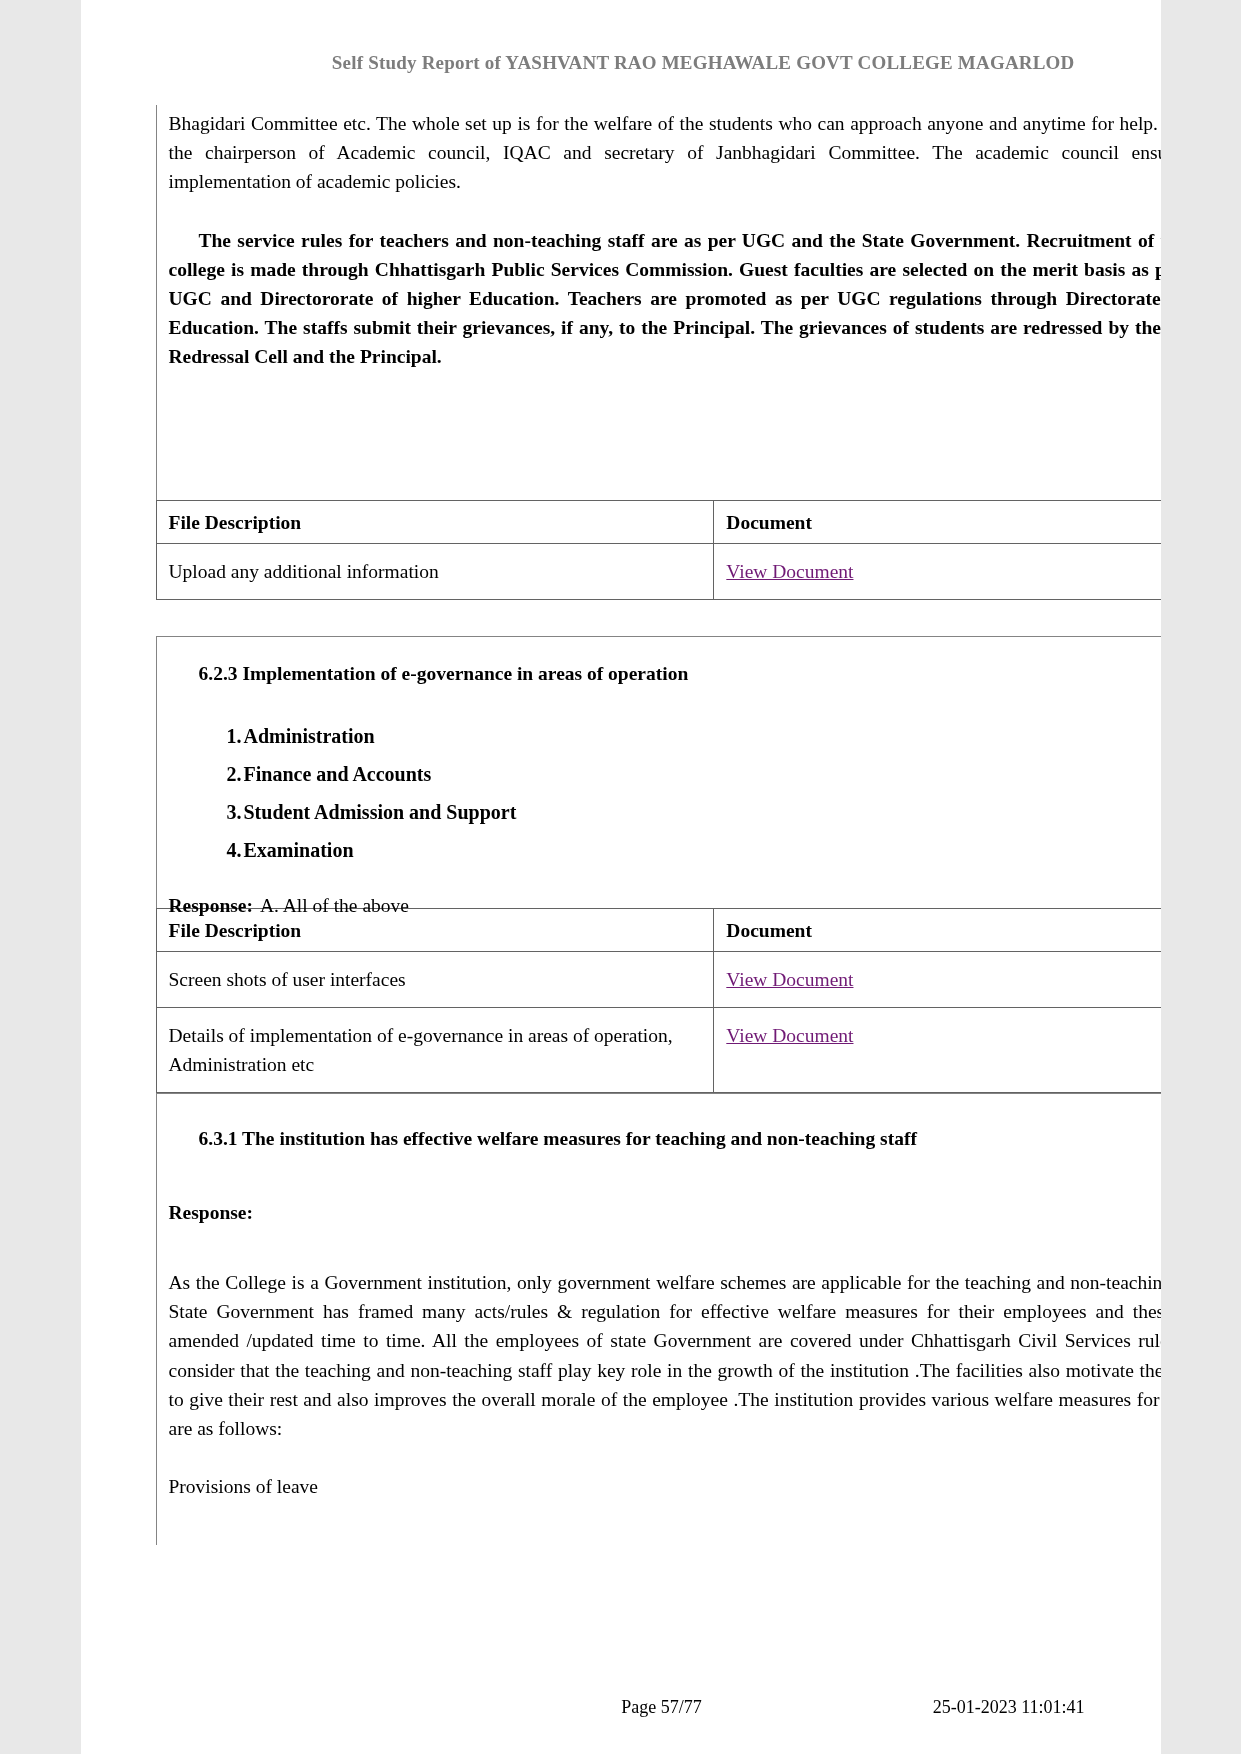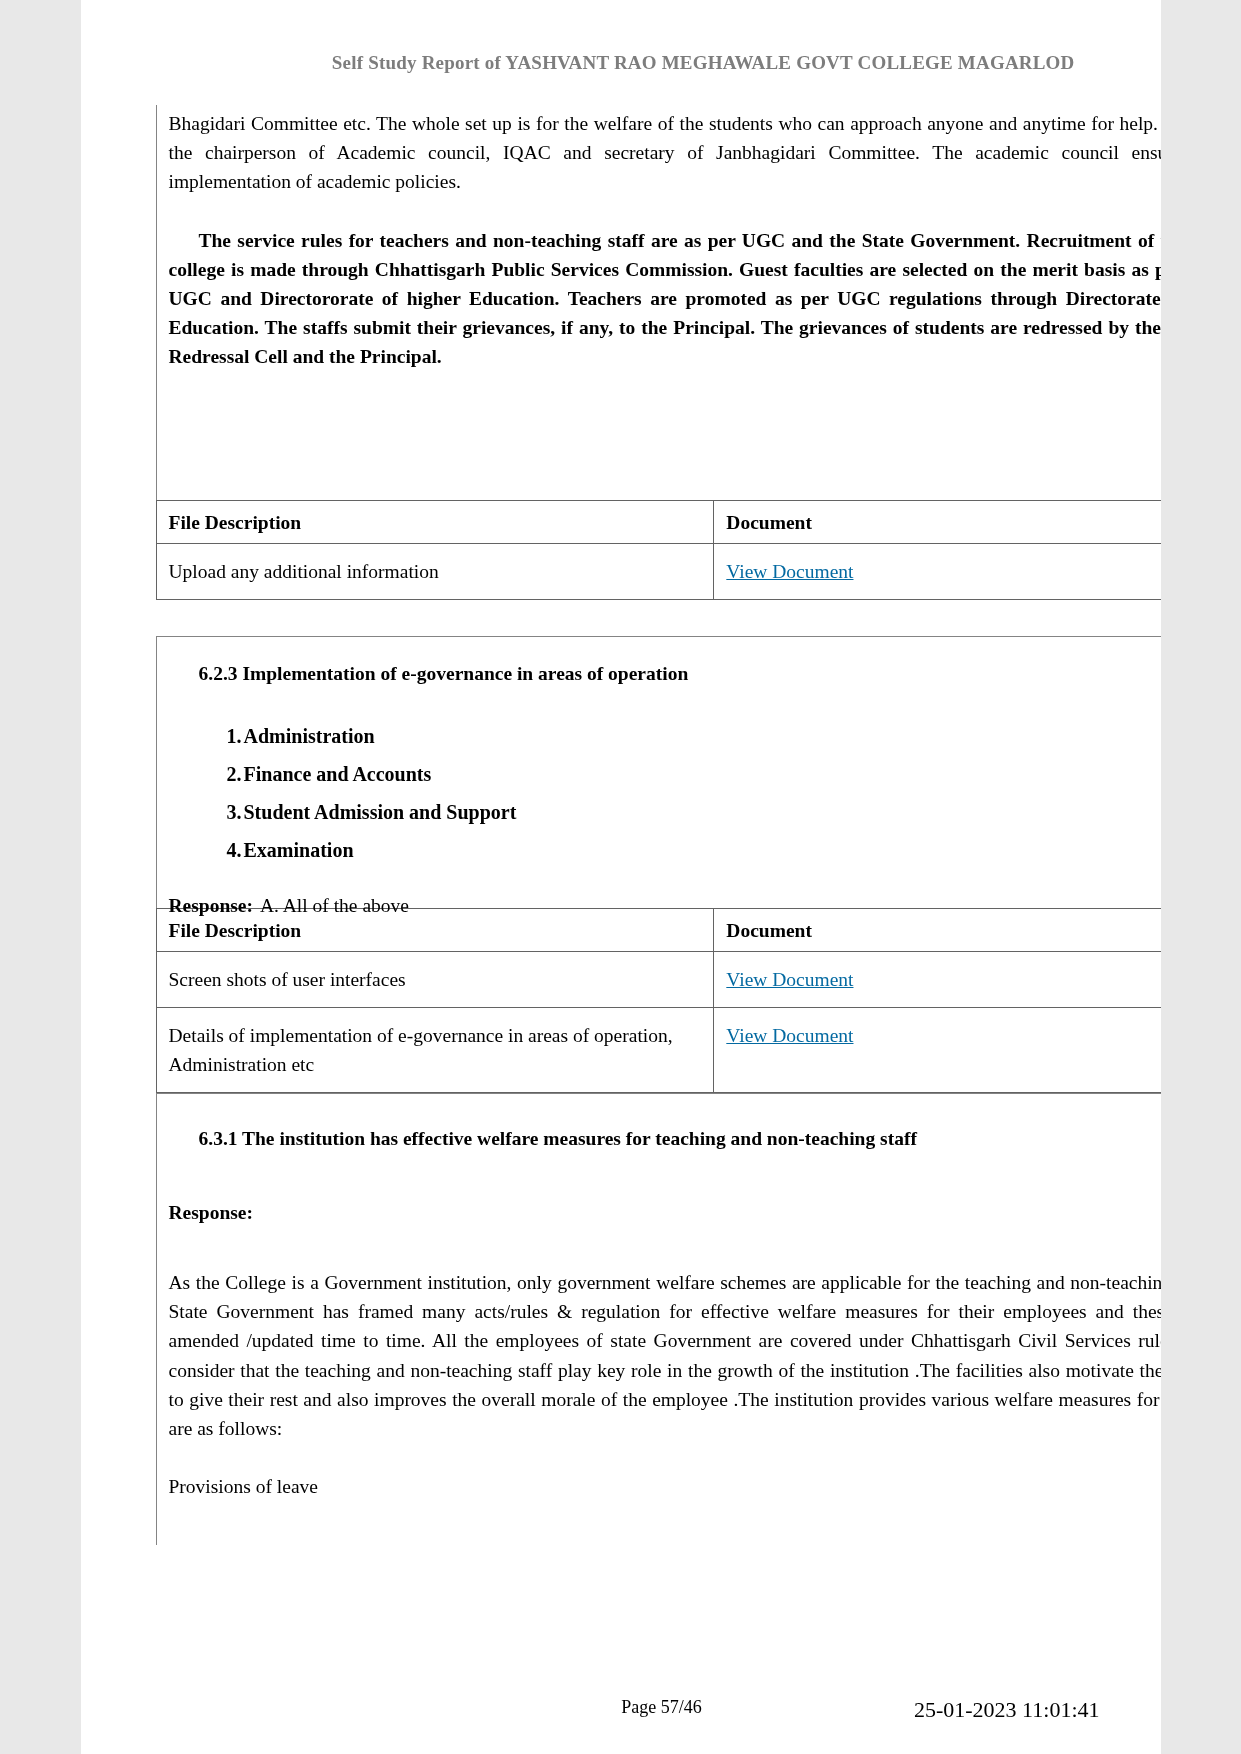--- a/index.html
+++ b/index.html
@@ -51,21 +51,21 @@
     font-size:19.5px;
     line-height:29px;
   }
   .doc-table th {
     text-align:left;
     font-weight:bold;
     padding:7px 12px 6px 12px;
   }
   .doc-table td { padding:13px 12px 13px 12px; }
   .doc-table .col-desc { width:50.3%; }
-  .link { color:#0369a1; text-decoration:underline; cursor:pointer; }
+  .link { color:#701a75; text-decoration:underline; cursor:pointer; }
 
   .sub-heading {
     font-size:19.5px; font-weight:bold; line-height:30px;
     margin-top:8px;
     margin-left:30px;
   }
   .box3 .sub-heading { margin-top:6px; }
 
   .num-list { margin:32px 0 0 58px; }
   .num-item {
@@ -85,22 +85,22 @@
 
   .response-label-line { margin-top:44px; font-size:19.5px; font-weight:bold; line-height:30px; }
   .body-para { margin-top:40px; }
   .provisions-line { margin-top:29px; text-align:left; }
 
   .footer-page {
     position:absolute; top:1697px; left:481px; width:200px;
     text-align:center; font-size:18px;
   }
   .footer-date {
-    position:absolute; top:1697px; right:61px;
-    font-size:22px;
+    position:absolute; top:1697px; right:76px;
+    font-size:18px;
   }
 </style>
 </head>
 <body>
 
 <div class="page">
 
   <div class="header">
     <span>Self Study Report of YASHVANT RAO MEGHAWALE GOVT COLLEGE MAGARLOD</span>
   </div>
@@ -181,16 +181,16 @@
 
       <p class="response-label-line">Response:</p>
 
       <p class="para body-para">As the College is a Government institution, only government welfare schemes are applicable for the teaching and non-teaching staff. The State Government has framed many acts/rules &amp; regulation for effective welfare measures for their employees and these rules are amended /updated time to time. All the employees of state Government are covered under Chhattisgarh Civil Services rules. Institute consider that the teaching and non-teaching staff play key role in the growth of the institution .The facilities also motivate the employees to give their rest and also improves the overall morale of the employee .The institution provides various welfare measures for staff which are as follows:</p>
 
       <p class="para provisions-line">Provisions of leave</p>
     </div>
 
   </div>
 
-  <div class="footer-page">Page 57/46</div>
+  <div class="footer-page">Page 57/77</div>
   <div class="footer-date">25-01-2023 11:01:41</div>
 
 </div>
 
 </body></html>

